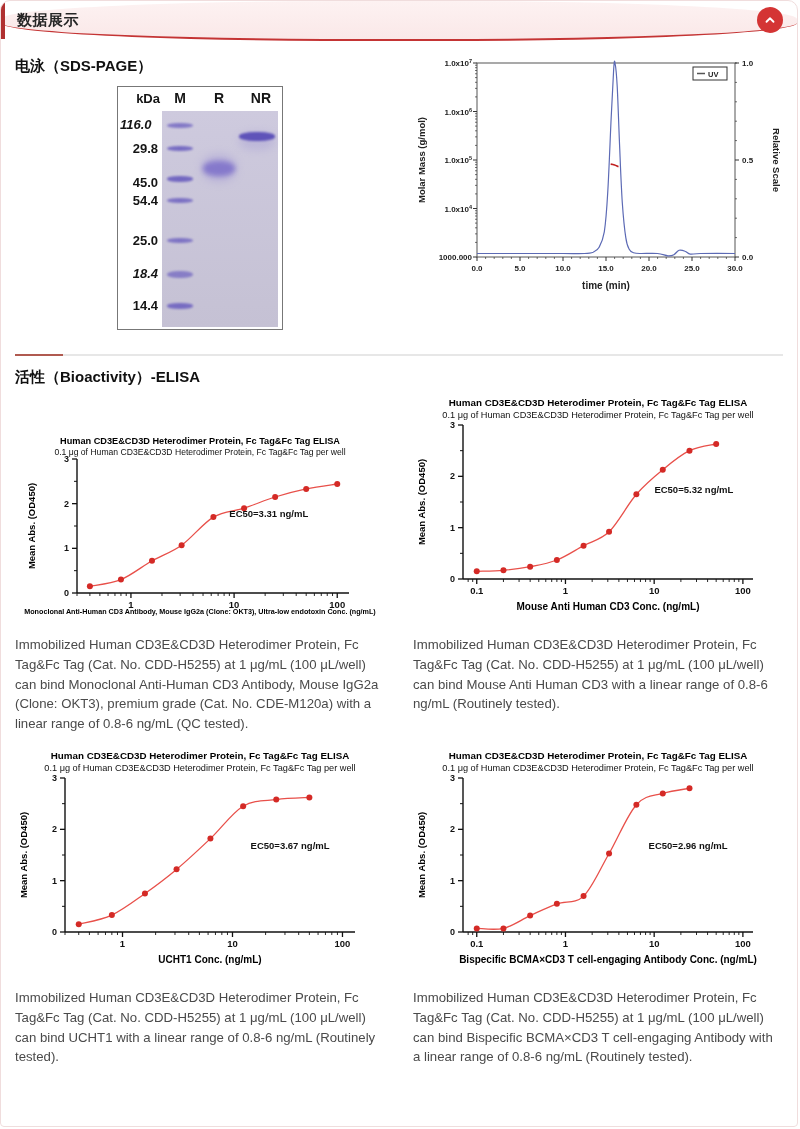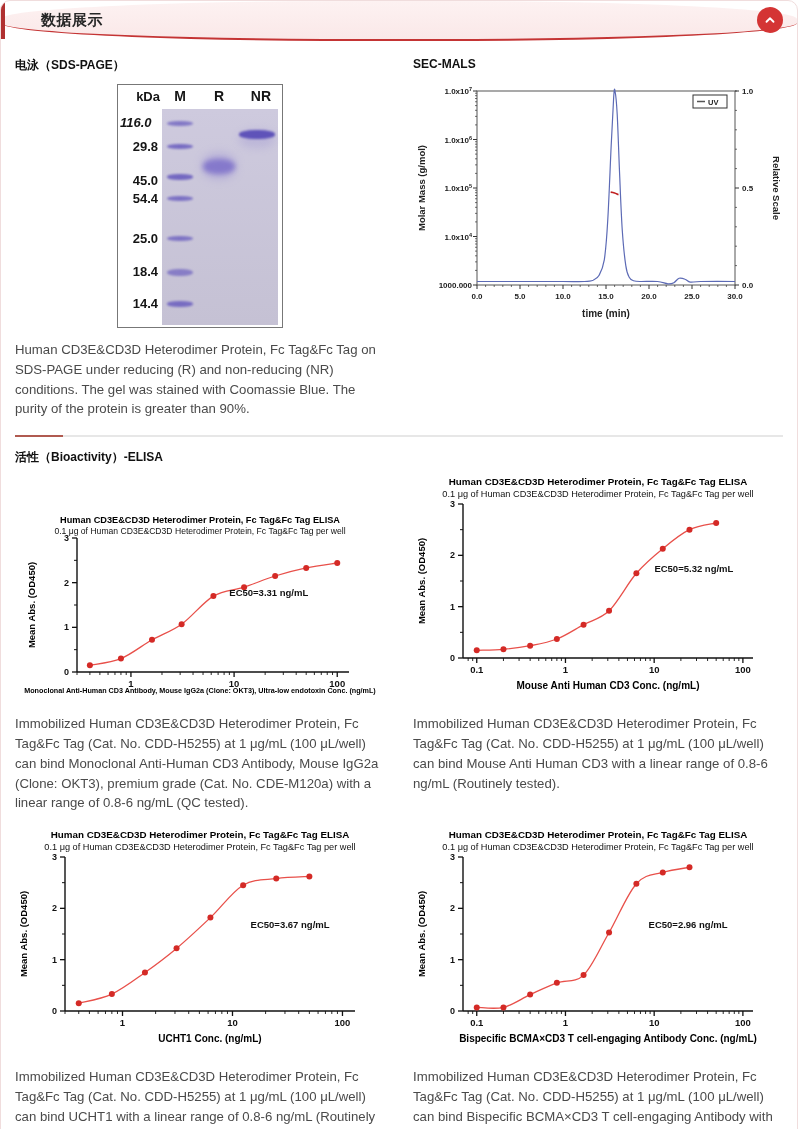--- a/index.html
+++ b/index.html
@@ -1,24 +1,24 @@
 <!DOCTYPE html>
 <html><head>
 <meta charset="utf-8">
 <style>
   html,body{margin:0;padding:0;background:#ffffff;}
   body{width:800px;font-family:"Liberation Sans","DejaVu Sans",sans-serif;color:#222;}
   .card{width:798px;min-height:1127px;border:1px solid #f0dddd;border-radius:10px 10px 4px 4px;overflow:hidden;box-sizing:border-box;background:#fff;}
-  header.band{position:relative;height:40px;background:linear-gradient(180deg,#fdf2f2,#fae8e8);border-bottom:2px solid #c43434;display:flex;align-items:center;padding:0 14px 0 40px;box-sizing:border-box;}
+  header.band{position:relative;height:40px;background:linear-gradient(180deg,#fdf2f2,#fae8e8);border-bottom:2px solid #c43434;display:flex;align-items:center;padding:0 14px 0 16px;box-sizing:border-box;}
   .hbar{position:absolute;left:0;top:0;bottom:0;width:4px;background:#b03030;}
   h1.title{font-size:15px;margin:0;color:#262626;font-weight:700;letter-spacing:.5px;}
   .collapse-btn{margin-left:auto;width:26px;height:26px;border-radius:50%;background:#d43434;border:none;display:flex;align-items:center;justify-content:center;cursor:pointer;padding:0;}
   .content{padding:10px 14px 6px;}
   .two-col{display:grid;grid-template-columns:1fr 1fr;column-gap:28px;}
-  h2.sec{font-size:12px;font-weight:700;margin:6px 0 10px;color:#111;}
+  h2.sec{font-size:15px;font-weight:700;margin:6px 0 10px;color:#111;}
   .caption{font-size:13.2px;line-height:1.5;color:#4a4a4a;margin:12px 0 0;}
   .divider{position:relative;height:2px;background:#e7e7e7;margin:16px 0 12px;}
   .divider-accent{position:absolute;left:0;top:0;width:48px;height:2px;background:#b05a50;display:block;}
   .fig-grid{display:grid;grid-template-columns:1fr 1fr;column-gap:28px;}
   .fig-cell{display:flex;flex-direction:column;}
   .chart-slot{height:226px;display:flex;align-items:flex-end;justify-content:center;}
   .fig-cell .caption{margin:12px 2px 16px 0;}
   svg text{font-family:"Liberation Sans","DejaVu Sans",sans-serif;}
   
   .gel-box{position:relative;width:166px;height:244px;border:1px solid #777;background:#fff;margin:8px auto;box-sizing:border-box;}
@@ -61,27 +61,25 @@
               <div class="band" style="left:40px;top:44.456px;width:34px;height:26px;background:#8d80d0;opacity:0.35;filter:blur(5px);"></div>
               <div class="band" style="left:41px;top:49.956px;width:32px;height:15px;background:#7d70ca;opacity:0.85;filter:blur(2.5px);"></div>
               <div class="band" style="left:77px;top:21.023999999999997px;width:36px;height:18px;background:#7d70ca;opacity:0.2;filter:blur(4px);"></div>
               <div class="band" style="left:77px;top:21.204px;width:36px;height:9px;background:#5a4eb8;opacity:0.95;filter:blur(1px);"></div>
             </div>
             <div class="gel-label" style="left:2px;top:30.04px;width:38px;text-align:left;font-style:italic;">116.0</div>
             <div class="gel-label" style="left:2px;top:53.8px;width:38px;text-align:right;">29.8</div>
             <div class="gel-label" style="left:2px;top:88px;width:38px;text-align:right;">45.0</div>
             <div class="gel-label" style="left:2px;top:105.64px;width:38px;text-align:right;">54.4</div>
             <div class="gel-label" style="left:2px;top:145.6px;width:38px;text-align:right;">25.0</div>
-            <div class="gel-label" style="left:2px;top:179.296px;width:38px;text-align:right;">18.4</div>
+            <div class="gel-label" style="left:2px;top:179.296px;width:38px;text-align:right;font-style:italic;">18.4</div>
             <div class="gel-label" style="left:2px;top:211.048px;width:38px;text-align:right;">14.4</div>
           </div>
-        <p class="caption">Human CD3E&amp;CD3D Heterodimer Protein, Fc Tag&amp;Fc Tag on SDS-PAGE under reducing (R) and non-reducing (NR) conditions. The gel was stained with Coomassie Blue. The purity of the protein is greater than 90%.</p>
       </div>
       <div class="col">
-        <h2 class="sec">SEC-MALS</h2>
         <div class="sec-chart" id="secChart"><svg width="368" height="244" viewBox="0 0 368 244">
               <rect x="64" y="10" width="258" height="194" fill="#fff" stroke="#555" stroke-width="1"></rect>
               <line x1="60" y1="204" x2="64" y2="204" stroke="#333" stroke-width="1"></line>
               <text x="59" y="207" text-anchor="end" font-size="8" font-weight="600" fill="#222">1000.000</text>
               <line x1="62" y1="189.40004521029692" x2="64" y2="189.40004521029692" stroke="#333" stroke-width="0.7"></line>
               <line x1="62" y1="180.85961914609635" x2="64" y2="180.85961914609635" stroke="#333" stroke-width="0.7"></line>
               <line x1="62" y1="174.80009042059382" x2="64" y2="174.80009042059382" stroke="#333" stroke-width="0.7"></line>
               <line x1="62" y1="170.09995478970308" x2="64" y2="170.09995478970308" stroke="#333" stroke-width="0.7"></line>
               <line x1="62" y1="166.25966435639327" x2="64" y2="166.25966435639327" stroke="#333" stroke-width="0.7"></line>
               <line x1="62" y1="163.01274505930854" x2="64" y2="163.01274505930854" stroke="#333" stroke-width="0.7"></line>

